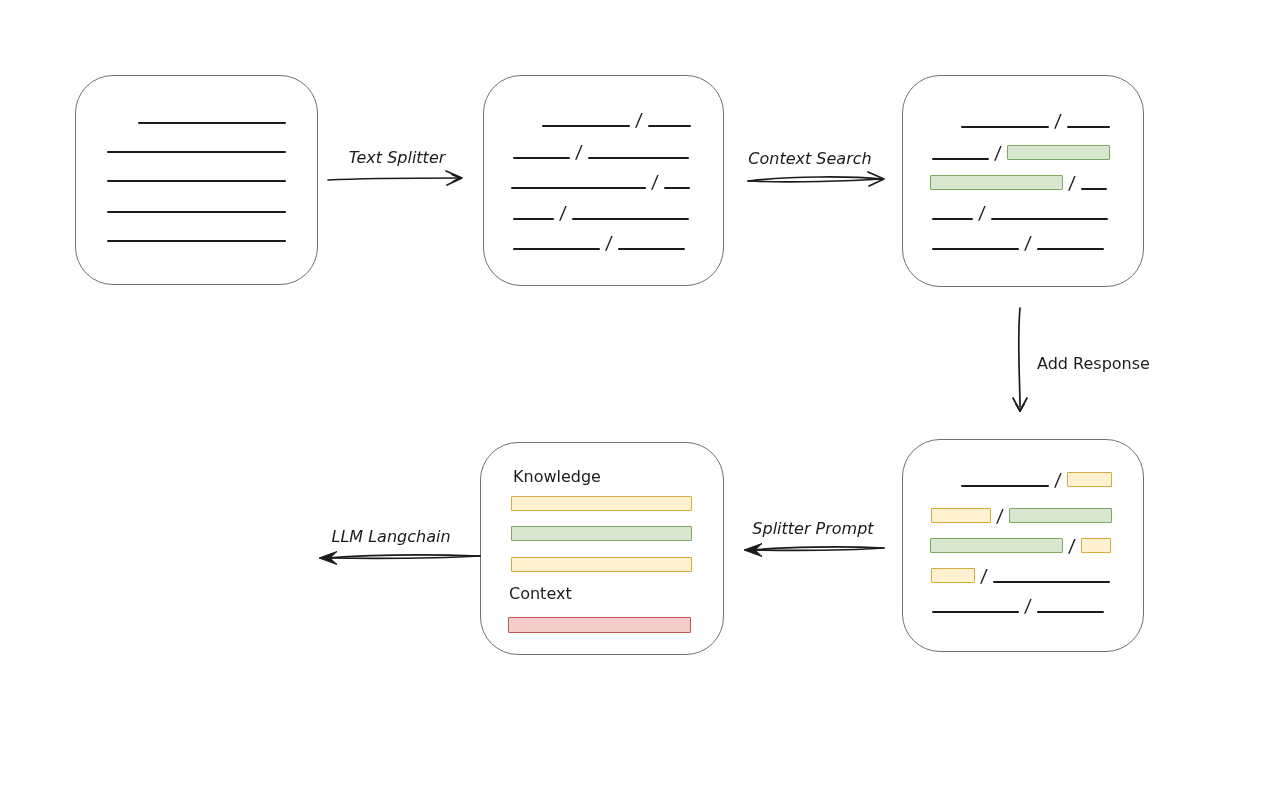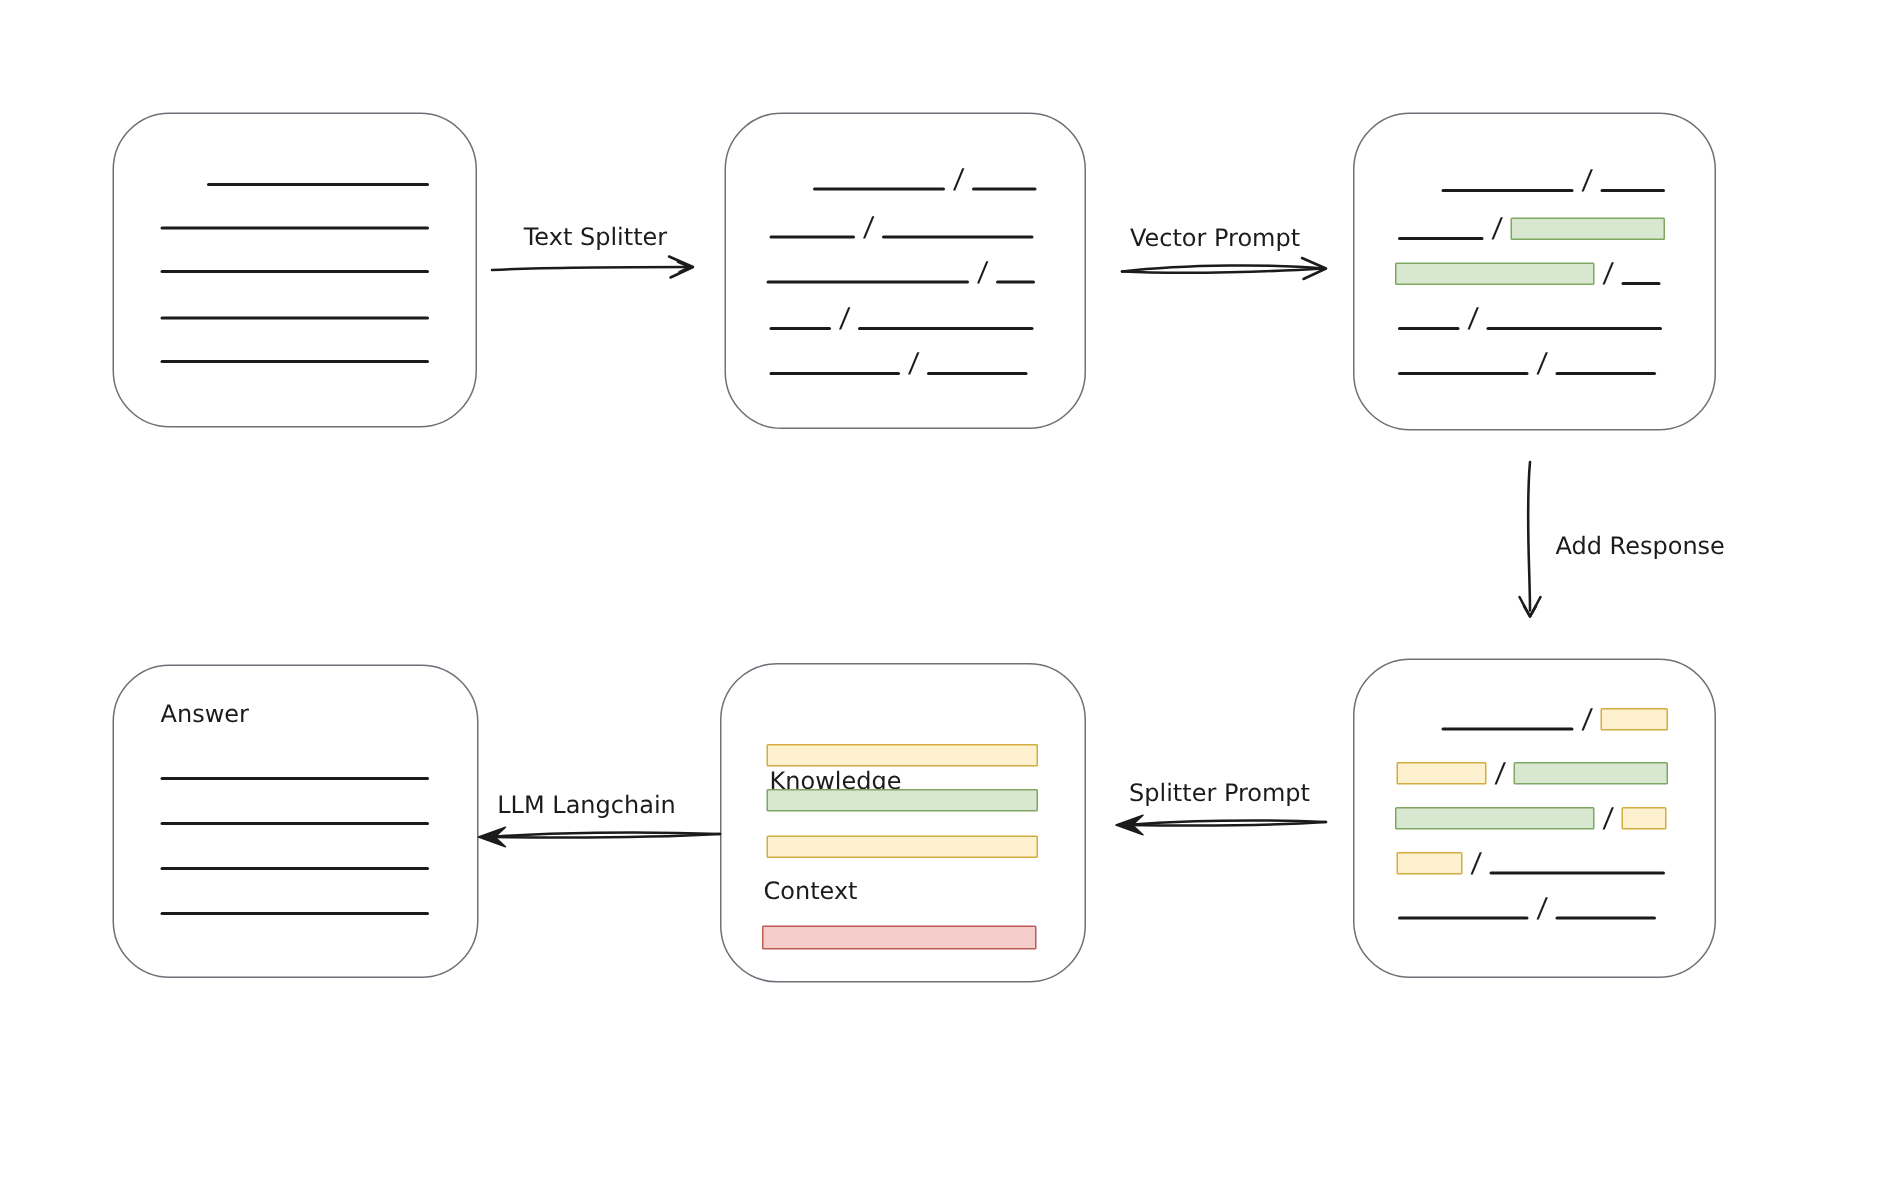--- a/index.html
+++ b/index.html
@@ -15,21 +15,21 @@
   .seg{flex:0 0 auto;}
   .seg-line{height:2px;background:var(--ink,#1b1b1b);border-radius:1px;}
   .seg-green{height:13px;background:var(--green-fill,#d8e8d0);border:1.6px solid var(--green-border,#7ea763);border-radius:1px;}
   .seg-yellow{height:13px;background:var(--yellow-fill,#fdf1cf);border:1.6px solid var(--yellow-border,#d4ab3e);border-radius:1px;}
   .seg-red{height:14px;background:var(--red-fill,#f4cdca);border:1.6px solid var(--red-border,#bc5a56);border-radius:1px;}
   .slash{
     flex:0 0 auto;font-size:18px;line-height:15px;margin:0 6px;
     font-weight:500;transform:skewX(-6deg);color:var(--ink,#1b1b1b);
   }
   .lbl{position:absolute;font-size:16px;white-space:nowrap;color:var(--ink,#1b1b1b);}
-  .lbl-center{text-align:center;}
+  .lbl-center{text-align:center;font-style:italic;}
   .inbox-lbl{position:absolute;font-size:16px;font-weight:500;white-space:nowrap;color:var(--ink,#1b1b1b);}
   .arrow{position:absolute;overflow:visible;}
   .arrow path{stroke:var(--ink,#1b1b1b);fill:none;stroke-width:1.7;stroke-linecap:round;stroke-linejoin:round;}
   .arrow polygon{fill:var(--ink,#1b1b1b);stroke:var(--ink,#1b1b1b);stroke-width:1;stroke-linejoin:round;}
   .caption{position:absolute;font-size:18px;white-space:nowrap;text-align:center;color:var(--ink,#1b1b1b);}
 </style>
 </head>
 <body>
 
 <div id="canvas">
@@ -130,60 +130,45 @@
         <div class="seg seg-line" style="width: 117px;"></div>
       </div>
       <div class="seg-row" style="left: 29px; top: 151px;">
         <div class="seg seg-line" style="width: 87px;"></div>
         <span class="slash">/</span>
         <div class="seg seg-line" style="width: 67px;"></div>
       </div>
     </div>
 
   <div class="box" style="left:480px;top:442px;width:242px;height:211px;">
-    <div class="inbox-lbl" style="left:32px;top:24px;margin-top:44px;">Knowledge</div>
+    <div class="inbox-lbl" style="left:32px;top:24px;">Knowledge</div>
     <div class="inbox-lbl" style="left:28px;top:141px;">Context</div>
   <div class="seg-row" style="left: 30px; top: 46px;">
         <div class="seg seg-yellow" style="width: 179px;"></div>
       </div>
       <div class="seg-row" style="left: 30px; top: 76px;">
         <div class="seg seg-green" style="width: 179px;"></div>
       </div>
       <div class="seg-row" style="left: 30px; top: 107px;">
         <div class="seg seg-yellow" style="width: 179px;"></div>
       </div>
       <div class="seg-row" style="left: 27px; top: 168px;">
         <div class="seg seg-red" style="width: 181px;"></div>
       </div>
     </div>
 
-  <div class="box" style="left:75px;top:443px;width:242px;height:207px;">
-    <div class="inbox-lbl" style="left:31px;top:22px;">Answer</div>
-  <div class="seg-row" style="left: 31px; top: 54px;">
-        <div class="seg seg-line" style="width: 179px;"></div>
-      </div>
-      <div class="seg-row" style="left: 31px; top: 84px;">
-        <div class="seg seg-line" style="width: 179px;"></div>
-      </div>
-      <div class="seg-row" style="left: 31px; top: 114px;">
-        <div class="seg seg-line" style="width: 179px;"></div>
-      </div>
-      <div class="seg-row" style="left: 31px; top: 144px;">
-        <div class="seg seg-line" style="width: 179px;"></div>
-      </div>
-    </div>
 
   <div class="lbl lbl-center" style="left:327px;top:148px;width:140px;">Text Splitter</div>
   <svg class="arrow" style="left:326px;top:167px;" width="142" height="24" viewBox="0 0 142 24">
     <path d="M2,13 C40,11 95,11 134,11"></path>
     <path d="M120,4 L136,11 L121,18"></path>
     <path d="M126,7.5 L134,11 L127,14.5"></path>
   </svg>
 
-  <div class="lbl lbl-center" style="left:745px;top:149px;width:130px;">Vector Prompt</div>
+  <div class="lbl lbl-center" style="left:745px;top:149px;width:130px;">Context Search</div>
   <svg class="arrow" style="left:746px;top:168px;" width="144" height="24" viewBox="0 0 144 24">
     <path d="M2,13 C45,8 105,8 136,11"></path>
     <path d="M2,13 C45,15 105,13 136,11"></path>
     <path d="M122,4 L138,11 L123,18"></path>
   </svg>
 
   <div class="lbl" style="left:1037px;top:354px;">Add Response</div>
   <svg class="arrow" style="left:1007px;top:306px;" width="26" height="112" viewBox="0 0 26 112">
     <path d="M13,2 C10,35 13,75 13,101"></path>
     <path d="M6,92 L13,105 L20,92"></path>

